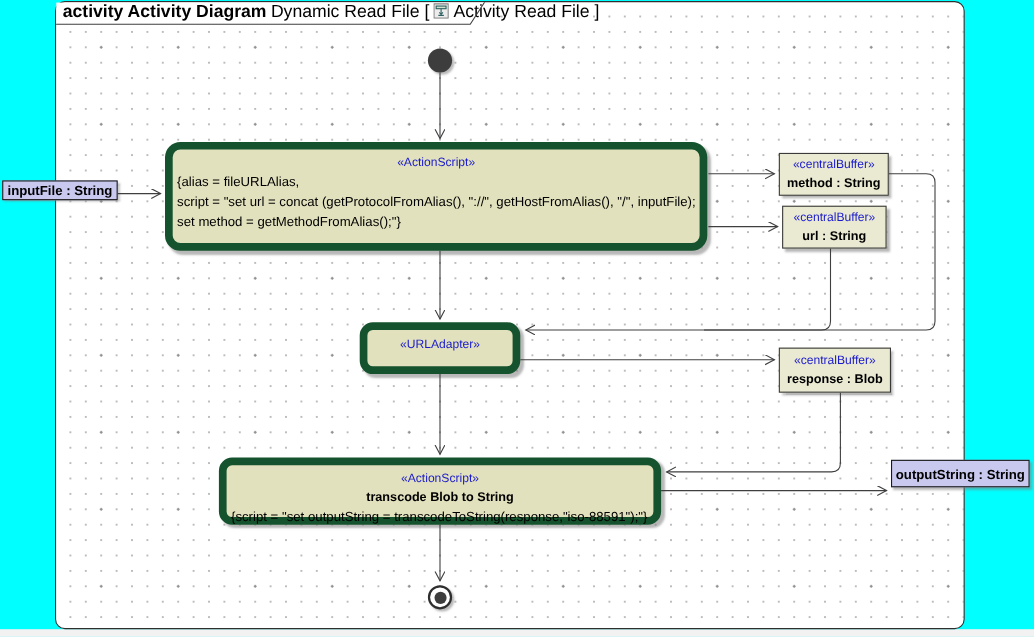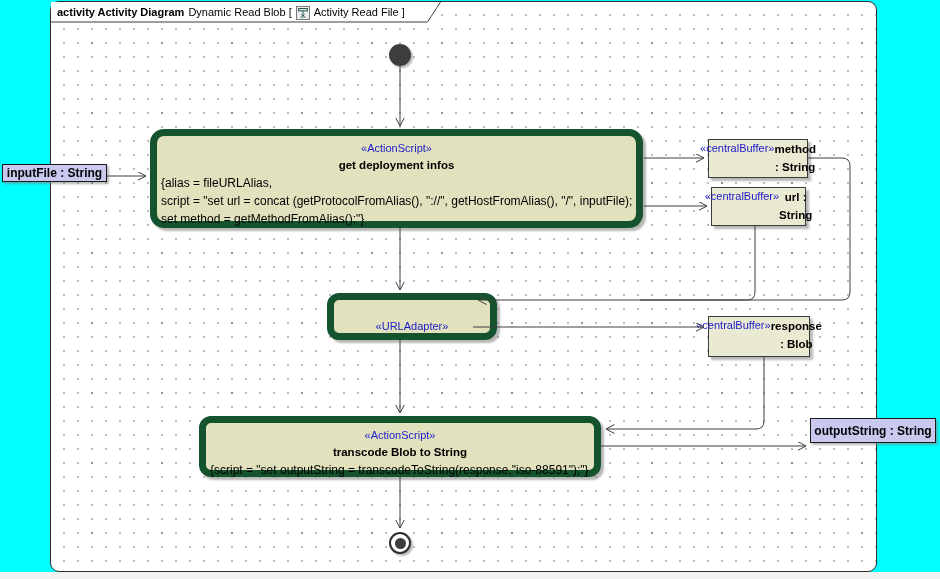--- a/index.html
+++ b/index.html
@@ -14,33 +14,33 @@
       radial-gradient(circle,#8f8f8f 1.1px,transparent 1.3px),
       radial-gradient(circle,#bcbcbc 0.8px,transparent 1px);
     background-size:70px 70px,14px 14px;
     background-position:6px 6px,6px 6px;
   }
   .tab-bg{
     position:absolute;left:51px;top:2px;width:390px;height:20px;background:#ffffff;
     clip-path:polygon(0 0,100% 0,calc(100% - 13px) 100%,0 100%);
   }
   .tab-text{
-    position:absolute;left:57px;top:2px;height:20px;display:flex;align-items:center;
-    white-space:nowrap;font-size:11px;color:#000;gap:4px;
+    position:absolute;left:57px;top:2px;height:20px;display:flex;
+    white-space:nowrap;font-size:16px;color:#000;gap:4px;
   }
   .tab-text .bold{font-weight:bold;}
   .node{position:absolute;box-sizing:border-box;}
   .action{
     background:#e2e1bd;border:7px solid #14532d;
     box-shadow:3px 3px 2px rgba(125,125,125,0.55);
   }
   .buffer{
     background:#eae9d2;border:1px solid #3a3a3a;
     box-shadow:3px 3px 2px rgba(125,125,125,0.55);
-    display:flex;flex-direction:row;justify-content:center;
+    display:flex;flex-direction:column;justify-content:center;
   }
   .objnode{
     background:#c9c9f0;border:1px solid #1a1a1a;
     box-shadow:2px 2px 2px rgba(125,125,125,0.55);
     display:flex;align-items:center;justify-content:center;
     font-weight:bold;font-size:12px;color:#000;
   }
   .stereo{text-align:center;color:#1a1acc;font-size:11px;line-height:16px;}
   .nodename{text-align:center;font-weight:bold;font-size:11.5px;line-height:18px;color:#000;}
   .body-line{font-size:12px;line-height:18px;color:#000;padding:0 4px;white-space:nowrap;}
@@ -64,42 +64,41 @@
 
 <div class="screen">
 
   <div class="bottom-strip"></div>
 
   <div class="frame"></div>
 
   <div class="tab-bg"></div>
   <div class="tab-text">
     <span class="bold">activity Activity Diagram</span>
-    <span>Dynamic Read Blob [</span>
+    <span>Dynamic Read File [</span>
     <svg class="dg-icon" width="14" height="15" viewBox="0 0 14 15">
       <rect x="0.5" y="1.5" width="13" height="13" fill="#ececec" stroke="#7a7a7a"></rect>
       <rect x="2.5" y="3.5" width="9" height="2.4" fill="#cfe0cf" stroke="#2f6060"></rect>
       <line x1="7" y1="6" x2="7" y2="11" stroke="#2f6060"></line>
       <path d="M5.4 9.2 L7 11 L8.6 9.2" fill="none" stroke="#2f6060"></path>
       <line x1="4.5" y1="12" x2="9.5" y2="12" stroke="#2f6060"></line>
     </svg>
     <span>Activity Read File ]</span>
   </div>
 
   <div class="initial-node"></div>
 
   <div class="node action" style="left:150px;top:129px;width:493px;height:99px;border-radius:14px;padding-top:4px;">
     <div class="stereo">«ActionScript»</div>
-    <div class="nodename">get deployment infos</div>
     <div class="body-line">{alias = fileURLAlias,</div>
     <div class="body-line">script = "set url = concat (getProtocolFromAlias(), "://", getHostFromAlias(), "/", inputFile);</div>
     <div class="body-line">set method = getMethodFromAlias();"}</div>
   </div>
 
-  <div class="node action" style="left:327px;top:293px;width:170px;height:47px;border-radius:12px;padding-top:18px;">
+  <div class="node action" style="left:327px;top:293px;width:146px;height:47px;border-radius:12px;padding-top:5px;">
     <div class="stereo">«URLAdapter»</div>
   </div>
 
   <div class="node action" style="left:199px;top:416px;width:402px;height:61px;border-radius:12px;padding-top:4px;">
     <div class="stereo">«ActionScript»</div>
     <div class="nodename">transcode Blob to String</div>
     <div class="body-line">{script = "set outputString = transcodeToString(response,"iso-88591");"}</div>
   </div>
 
   <div class="node buffer" style="left:708px;top:139px;width:100px;height:39px;">

